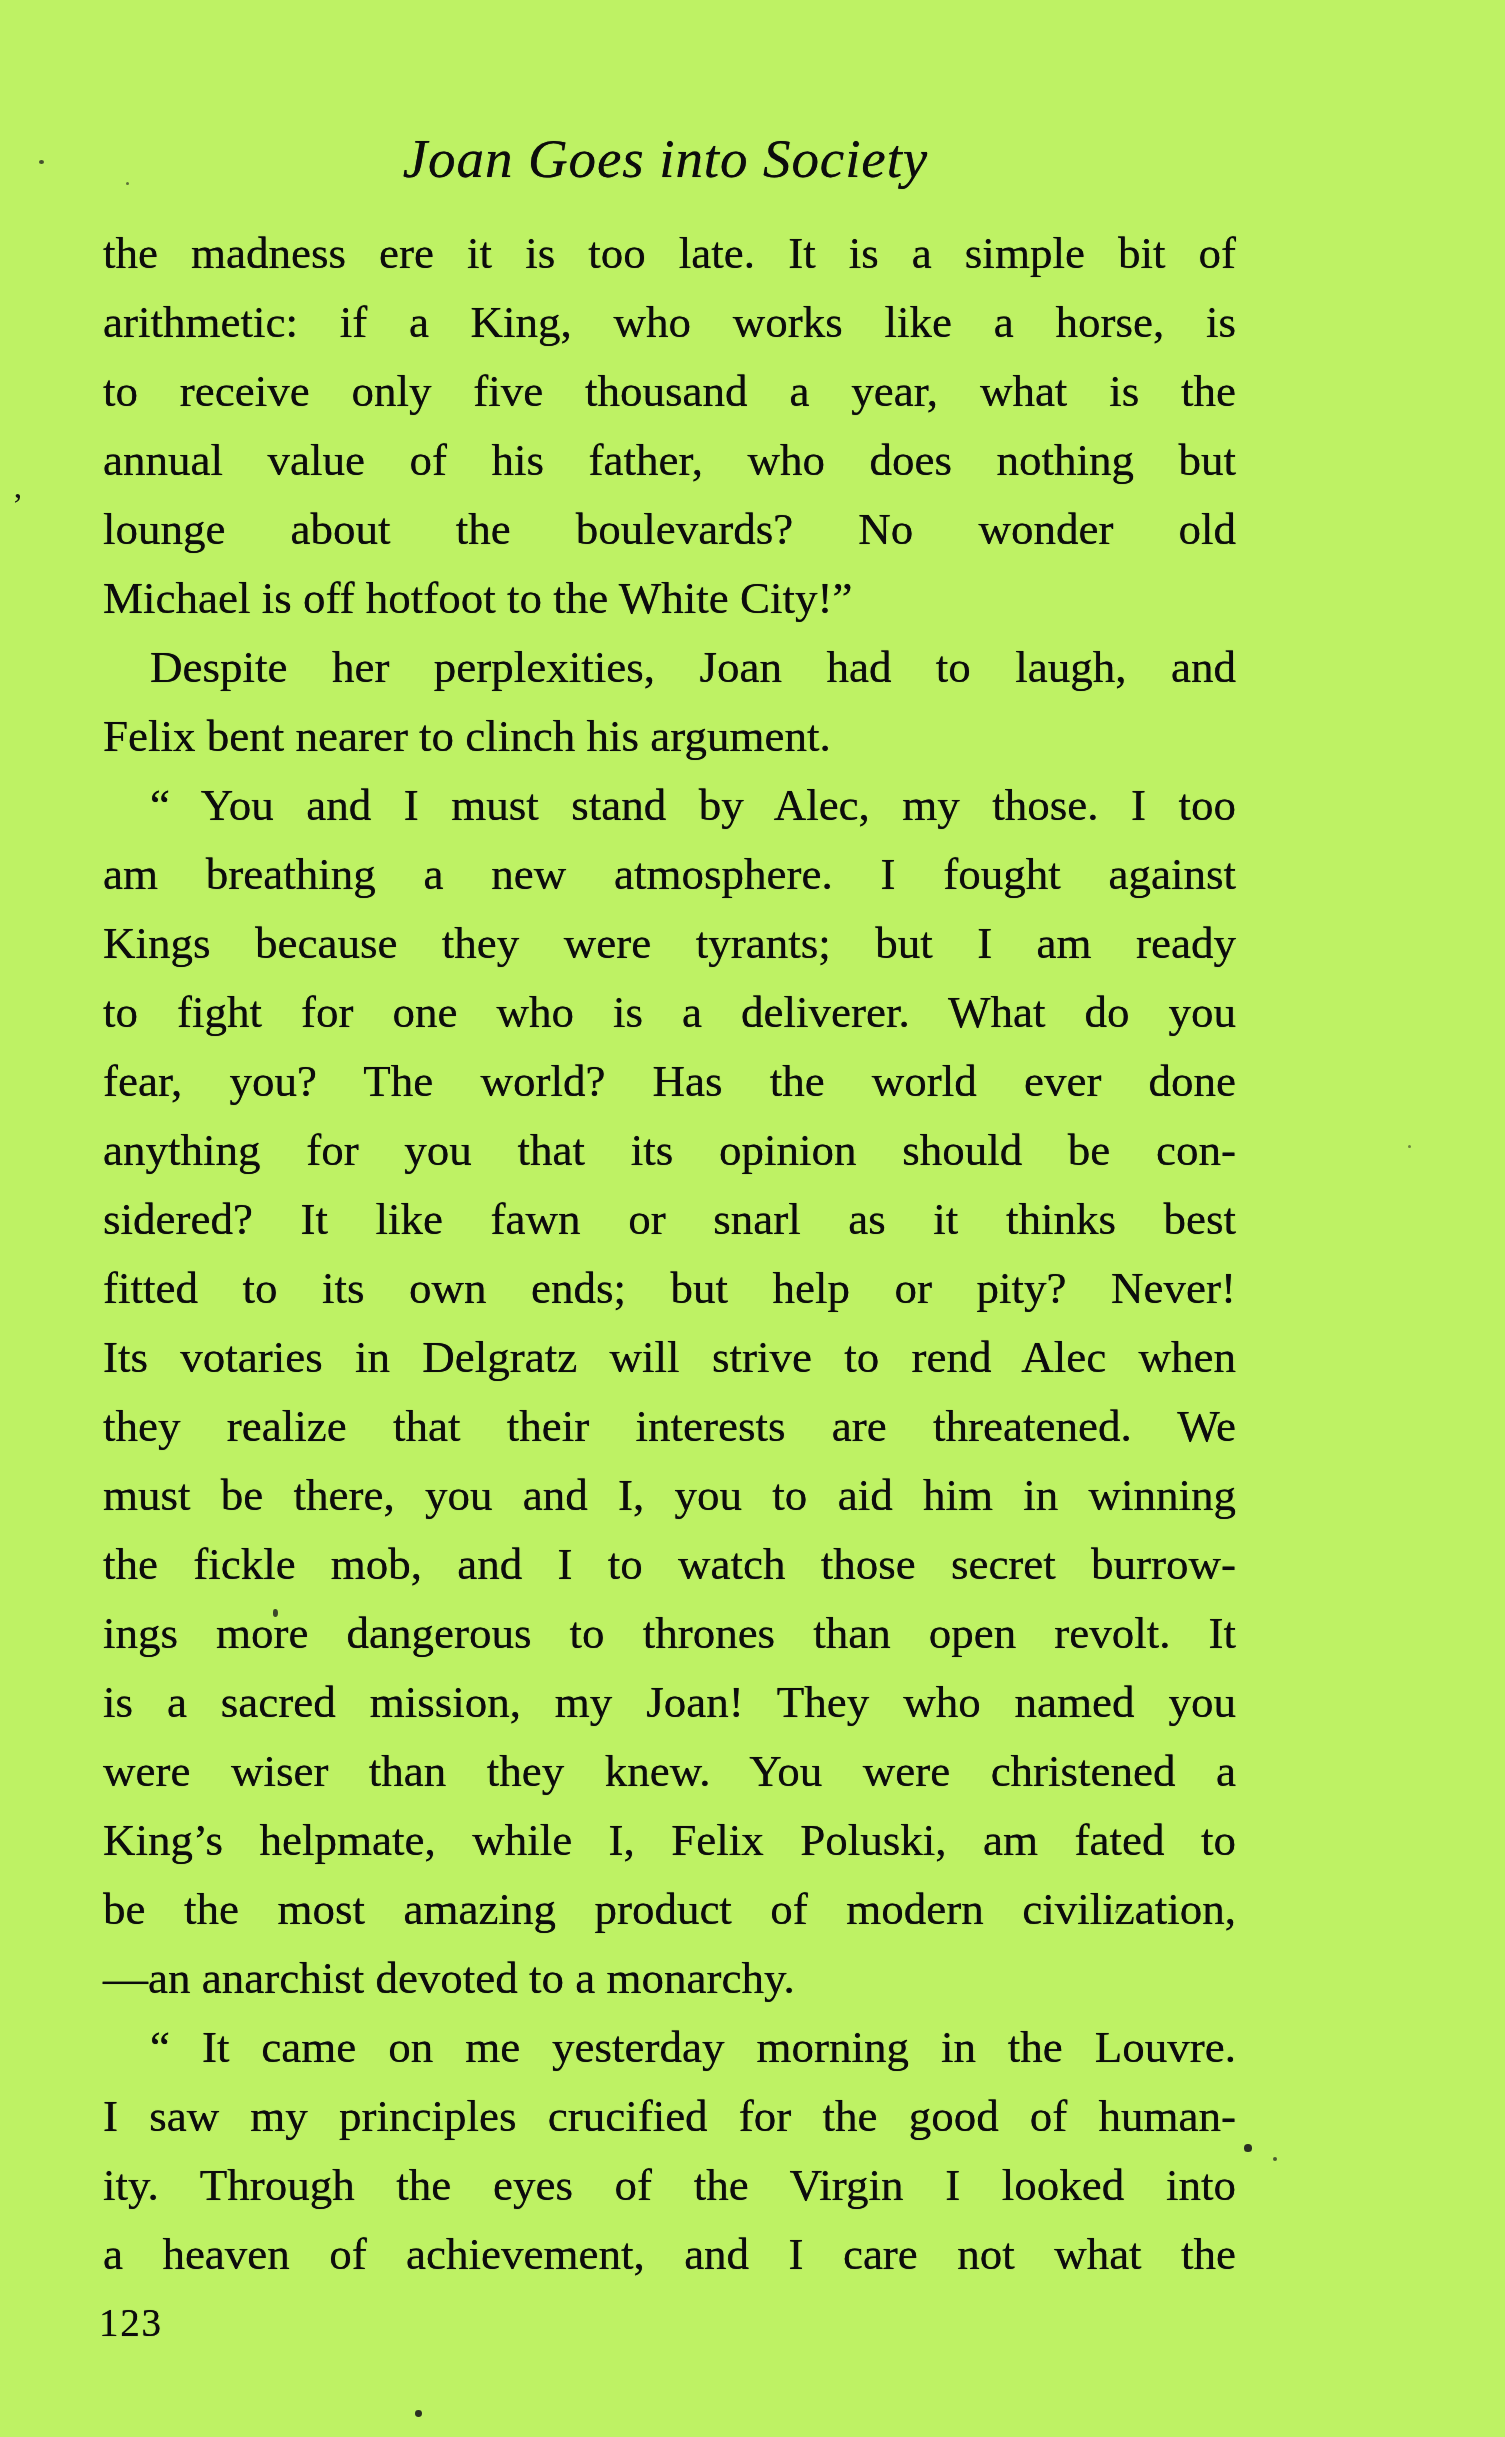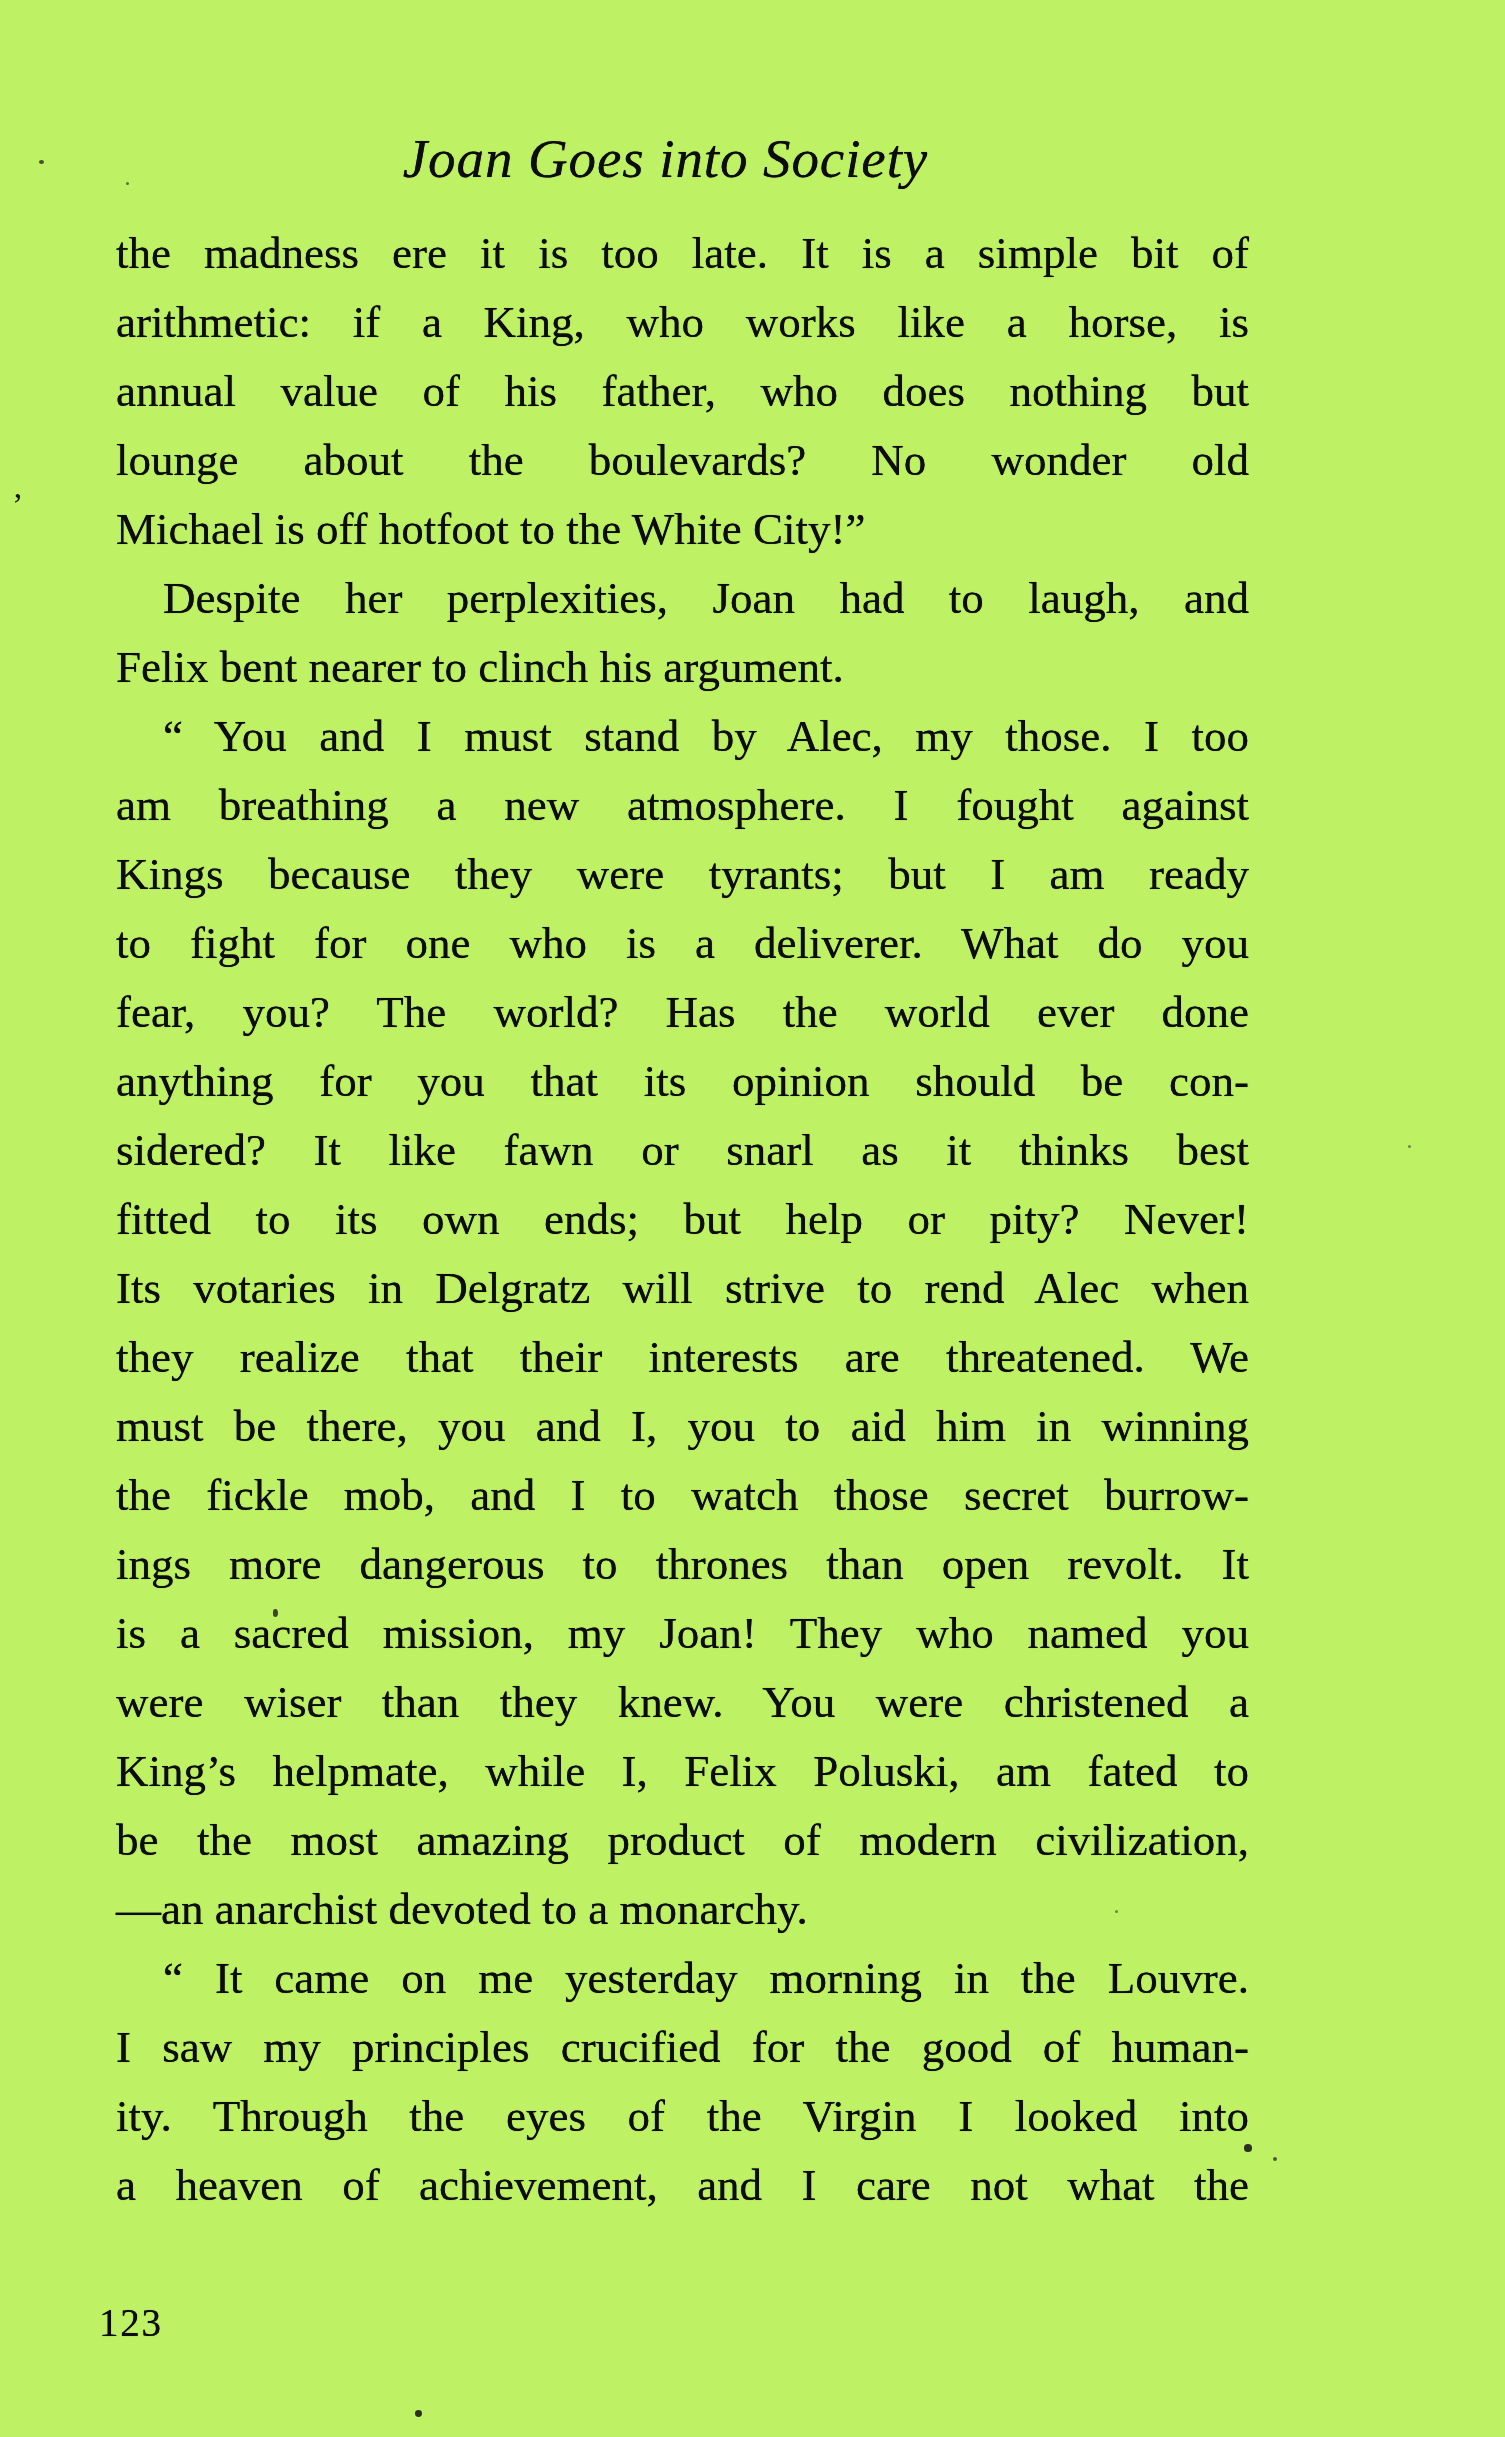--- a/index.html
+++ b/index.html
@@ -19,21 +19,21 @@
     left:99px;top:120px;width:1133px;height:77px;
     font-style:italic;
     font-size:55px;line-height:77px;
     text-align:center;
     letter-spacing:0.9px;
     white-space:nowrap;
   }
 
   #text-block{
     position:absolute;
-    left:116px;top:219px;width:1133px;
+    left:103px;top:219px;width:1133px;
     font-size:45px;
   }
   .line{
     height:69px;line-height:69px;
     text-align:justify;
     text-align-last:justify;
     text-justify:inter-word;
     white-space:nowrap;
     overflow:visible;
   }
@@ -71,20 +71,21 @@
 
 <div id="page">
 
   <div id="running-title" class="ink">Joan Goes into Society</div>
 
   <div id="text-block" class="ink">
 
     <div>
       <div class="line">the madness ere it is too late.  It is a simple bit of</div>
       <div class="line">arithmetic: if a King, who works like a horse, is</div>
+      <div class="line">to receive only five thousand a year, what is the</div>
       <div class="line">annual value of his father, who does nothing but</div>
       <div class="line">lounge about the boulevards?  No wonder old</div>
       <div class="line last">Michael is off hotfoot to the White City!”</div>
     </div>
 
     <div>
       <div class="line indent">Despite her perplexities, Joan had to laugh, and</div>
       <div class="line last">Felix bent nearer to clinch his argument.</div>
     </div>
 

